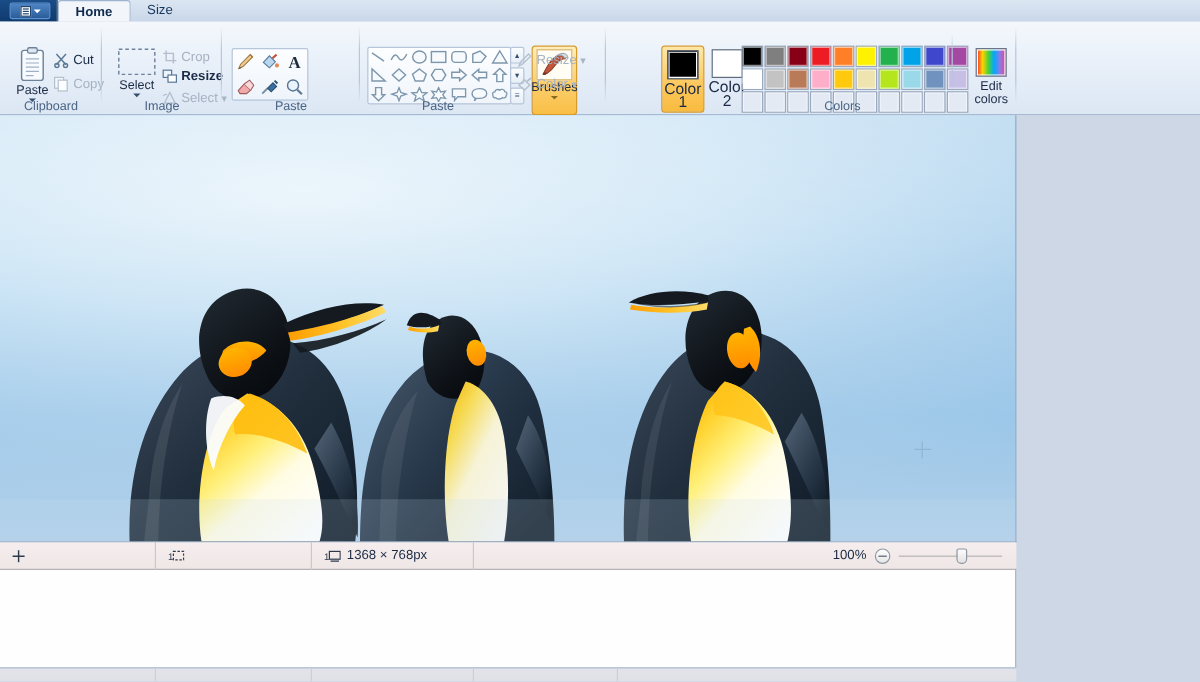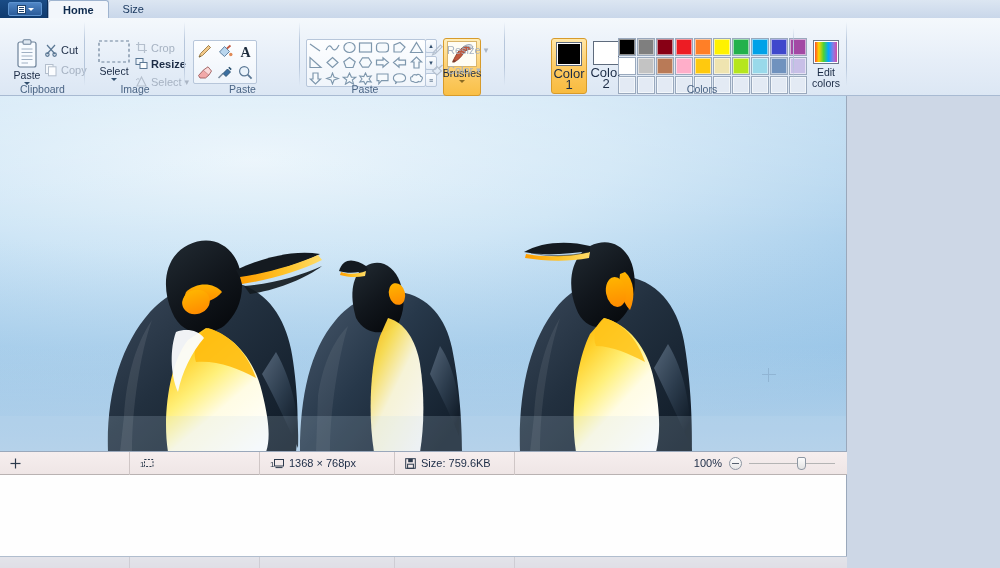--- a/index.html
+++ b/index.html
@@ -855,30 +855,20 @@
         <span>
           <svg width="14" height="11" viewBox="0 0 14 11">
             <text x="0" y="9" font-family="Liberation Sans, sans-serif" font-size="8" fill="#2c3a4c">1</text>
             <rect x="4.5" y="1.5" width="9" height="6.5" fill="none" stroke="#2c3a4c" stroke-width="1"></rect>
             <line x1="5.5" y1="9.6" x2="12.5" y2="9.6" stroke="#2c3a4c" stroke-width="1"></line>
           </svg>
         </span>
         <span>1368 × 768px</span>
       </div>
 
-      <div class="sbcell" style="width:120px;">
-        <span>
-          <svg width="11" height="11" viewBox="0 0 11 11">
-            <rect x="0.7" y="0.7" width="9.6" height="9.6" fill="none" stroke="#2c3a4c" stroke-width="1"></rect>
-            <rect x="3.2" y="0.9" width="4.6" height="3.3" fill="#2c3a4c"></rect>
-            <rect x="2.6" y="6.2" width="5.8" height="4.1" fill="none" stroke="#2c3a4c" stroke-width="1"></rect>
-          </svg>
-        </span>
-        <span>Size: 759.6KB</span>
-      </div>
 
       <div class="sbspacer"></div>
 
       <div class="zoomcell">
         <span>100%</span>
         <span class="minusbtn">
             <i></i>
           </span>
         <span class="slider">
           <span class="track"></span>

